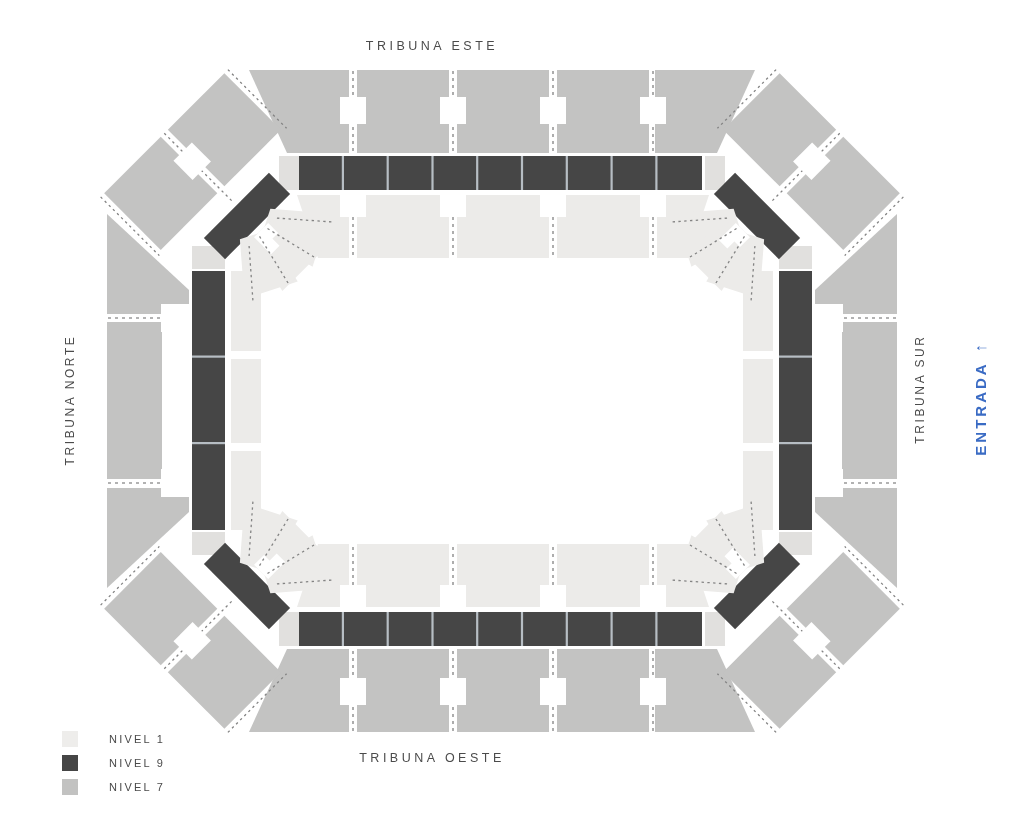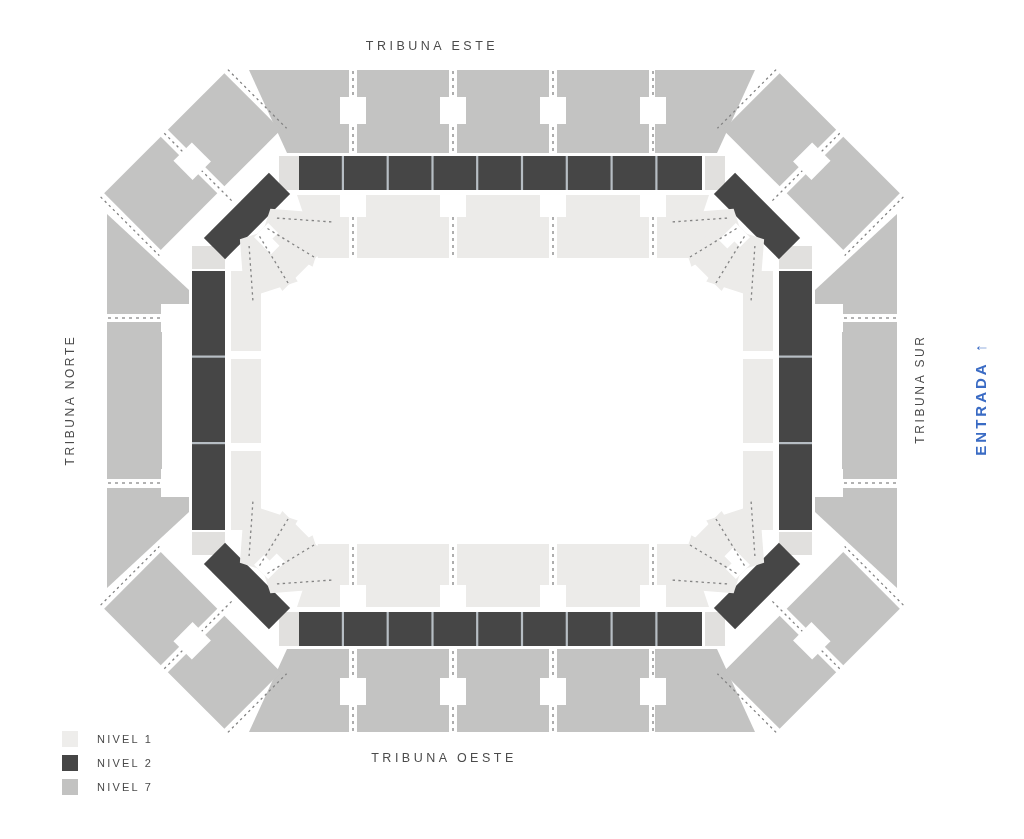--- a/index.html
+++ b/index.html
@@ -34,21 +34,21 @@
   }
   .entrada .arrow{font-size:16px;margin-left:9px;letter-spacing:0;}
 
   
   .legend{position:absolute;left:62px;top:731px;}
   .legend-row{display:flex;align-items:center;height:16px;margin-bottom:8px;}
   .swatch{width:16px;height:16px;margin-right:19px;flex:0 0 16px;}
   .sw-lv1{background:#EEEDEB;}
   .sw-lv2{background:#454545;}
   .sw-lv3{background:#C2C2C1;}
-  .legend-label{color:#4A4A4A;font-size:11px;font-weight:500;letter-spacing:2.2px;}
+  .legend-label{color:#4A4A4A;font-size:11px;font-weight:500;letter-spacing:2.2px;margin-left:12px;}
 </style>
 </head>
 <body>
 
 <div class="stage">
 
   <svg class="map-svg" viewBox="0 0 1024 839" aria-hidden="true">
     <defs>
 
       <g id="topSide">
@@ -156,36 +156,36 @@
     <use href="#leftSide"></use>
     <use href="#leftSide" transform="translate(1004,0) scale(-1,1)"></use>
 
     <use href="#cornerUnit" transform="translate(247,216) rotate(-45)"></use>
     <use href="#cornerUnit" transform="translate(757,216) rotate(45)"></use>
     <use href="#cornerUnit" transform="translate(757,586) rotate(135)"></use>
     <use href="#cornerUnit" transform="translate(247,586) rotate(225)"></use>
   </svg>
 
   <div class="hlabel" style="top:39px;">TRIBUNA ESTE</div>
-  <div class="hlabel" style="top:751px;padding-left:12px;">TRIBUNA OESTE</div>
+  <div class="hlabel" style="top:751px;">TRIBUNA OESTE</div>
   <div class="vlabel" style="left:70px;top:400px;">TRIBUNA NORTE</div>
   <div class="vlabel" style="left:920px;top:389px;">TRIBUNA SUR</div>
 
   <div class="entrada" style="left:981px;top:400px;">
     <span>ENTRADA</span><span class="arrow">↑</span>
   </div>
 
   <div class="legend">
     <div class="legend-row">
       <span class="swatch sw-lv1"></span>
       <span class="legend-label">NIVEL 1</span>
     </div>
     <div class="legend-row">
       <span class="swatch sw-lv2"></span>
-      <span class="legend-label">NIVEL 2</span>
+      <span class="legend-label">NIVEL 9</span>
     </div>
     <div class="legend-row">
       <span class="swatch sw-lv3"></span>
       <span class="legend-label">NIVEL 7</span>
     </div>
   </div>
 
 </div>
 
 </body></html>

